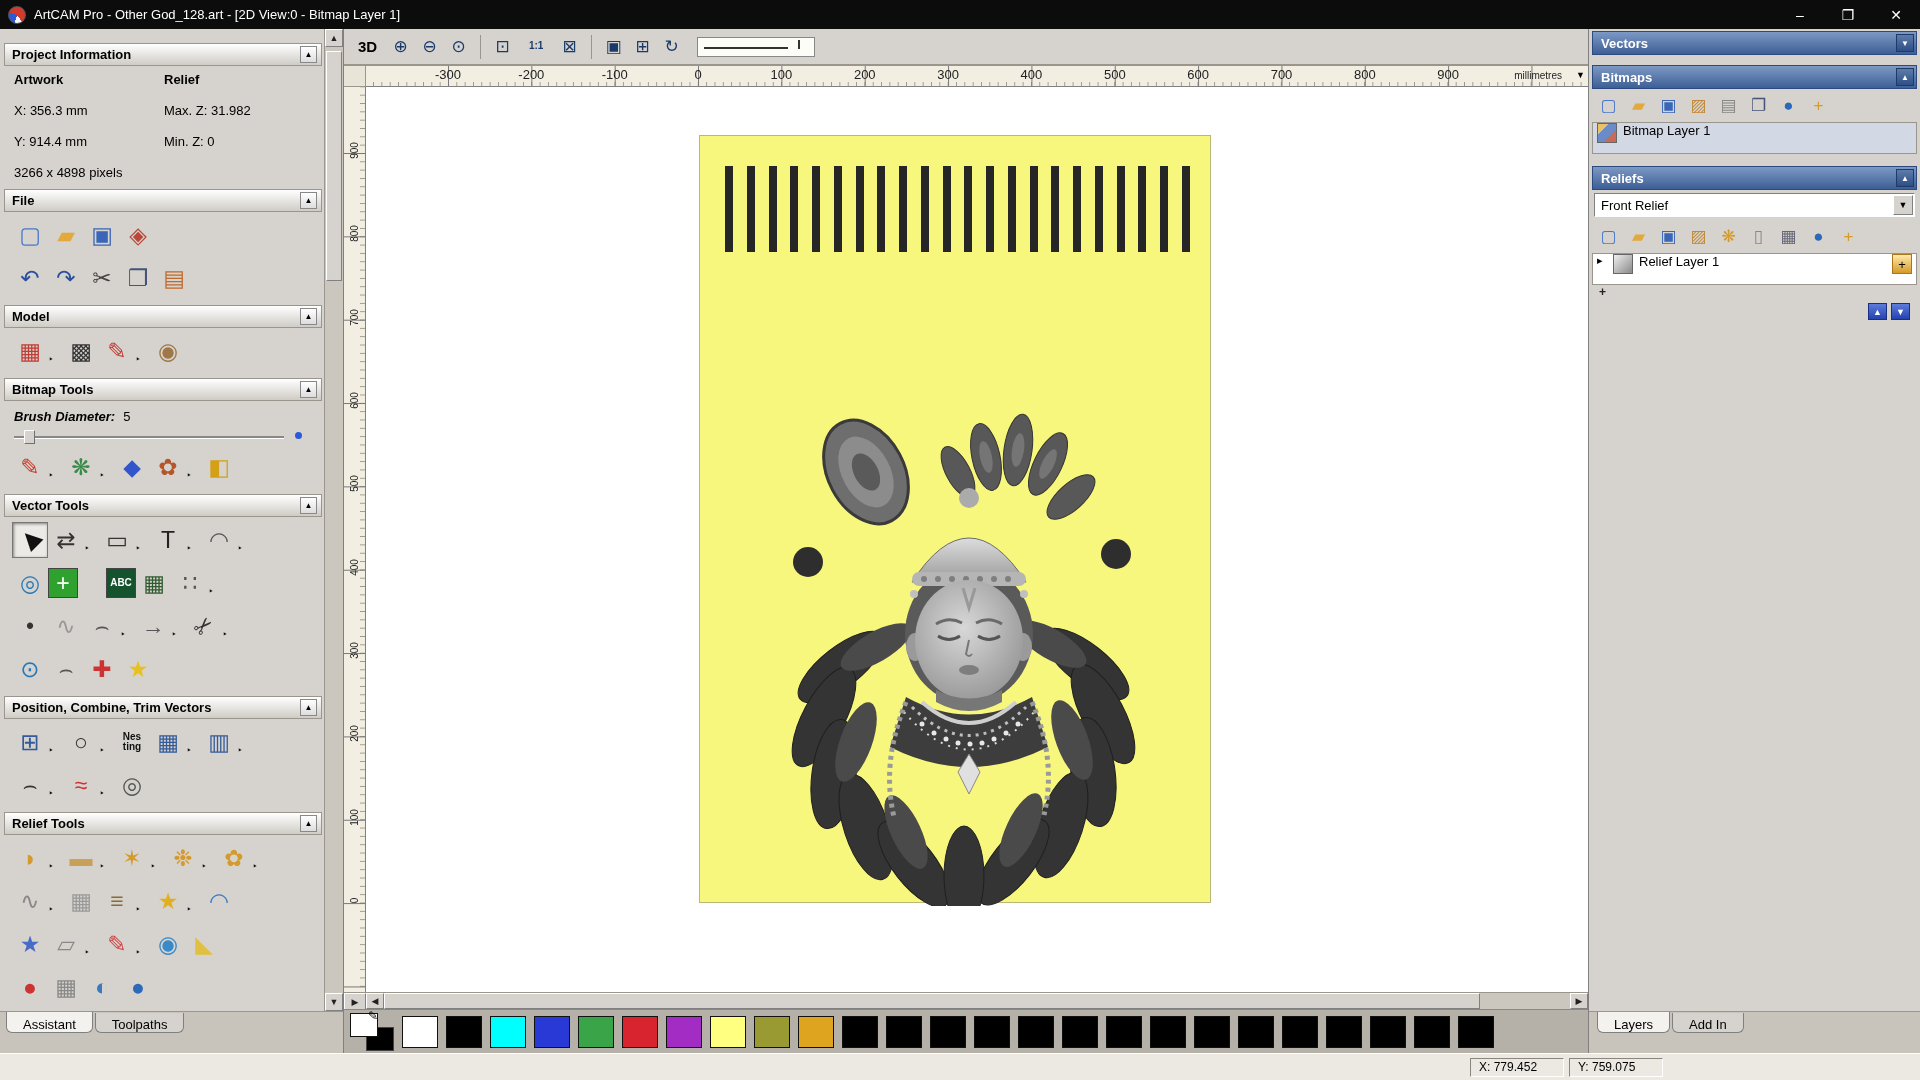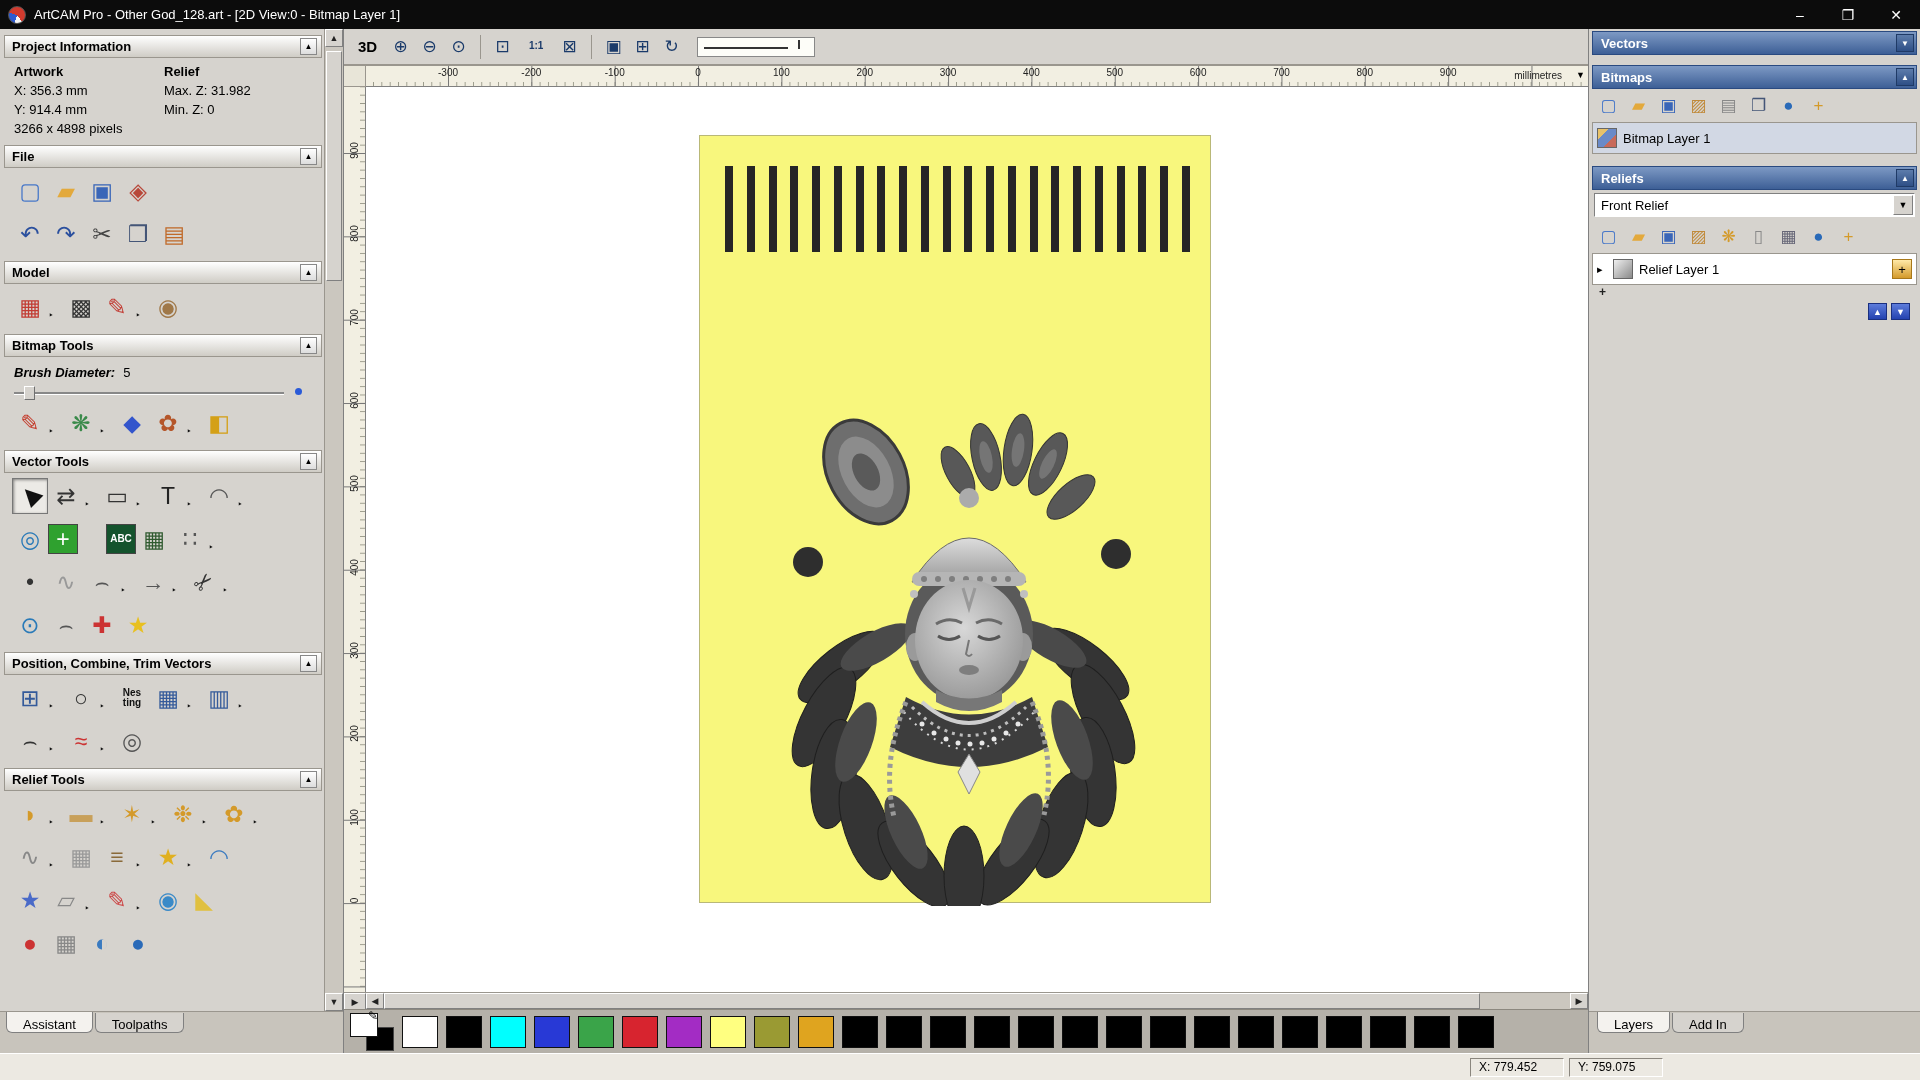--- a/index.html
+++ b/index.html
@@ -30,21 +30,21 @@
   .lp-scroll { width:19px; background:#cbc7bf; border-left:1px solid #9a968e; display:flex; flex-direction:column; align-items:stretch; }
   .scroll-btn { height:18px; font-size:9px; display:flex; align-items:center; justify-content:center;
                 background:#d6d3ce; border:1px solid; border-color:#fff #808080 #808080 #fff; color:#222; cursor:default; }
   .scroll-channel { flex:1; position:relative; }
   .scroll-thumb { position:absolute; left:1px; right:1px; top:4px; height:230px;
                   background:#d6d3ce; border:1px solid; border-color:#fff #808080 #808080 #fff; }
   .sec-header { height:23px; margin-top:7px; display:flex; align-items:center; padding:0 4px 0 7px;
                 background:linear-gradient(#ffffff,#cfccc5); border:1px solid #9a968e; font-weight:bold; font-size:13px; }
   .collapse-btn { margin-left:auto; width:17px; height:17px; font-size:8px; display:flex; align-items:center; justify-content:center;
                   background:linear-gradient(#fff,#ddd); border:1px solid #888; cursor:default; }
-  .info-grid { display:grid; grid-template-columns:150px 1fr; padding:6px 4px 2px 10px; row-gap:4px; font-size:13px; }
+  .info-grid { display:grid; grid-template-columns:150px 1fr; padding:6px 4px 2px 10px; row-gap:16px; font-size:13px; }
   .info-grid .hd { font-weight:bold; }
   .tool-row { display:flex; align-items:center; margin:3px 2px 3px 8px; min-height:40px; }
   .tool-btn { width:36px; height:36px; display:flex; align-items:center; justify-content:center; font-size:23px; cursor:default; border:1px solid transparent; }
   .tool-btn.pressed { background:#eceae6; border:1px solid #777; box-shadow:inset 1px 1px 3px rgba(0,0,0,.45); }
   .tool-btn.sm { width:27px; height:27px; font-size:17px; }
   .tool-btn.txt .glyph { font-size:10px; font-weight:bold; white-space:pre-line; line-height:1.05; text-align:center; }
   .tool-btn .glyph { line-height:1; display:inline-block; }
   .tool-btn.boxed { border:1px solid #444; width:30px; height:30px; }
   .drop-arrow { font-size:11px; color:#111; width:10px; margin:14px 4px 0 1px; cursor:default; }
   .vsep { width:1px; height:24px; background:#9a968e; margin:0 6px; }
@@ -63,21 +63,21 @@
   .canvas-toolbar { height:36px; display:flex; align-items:center; gap:2px; padding:0 6px; border-bottom:1px solid #9a968e; }
   .view-3d { font-weight:bold; font-size:15px; padding:4px 7px; border:1px solid transparent; cursor:default; }
   .line-style { width:118px; height:20px; margin-left:10px; background:#fdfdf8; border:1px solid #888; position:relative; cursor:default; }
   .line-style .ln { position:absolute; left:6px; right:26px; top:9px; height:2px; background:#333; }
   .line-style .jog { position:absolute; right:14px; top:2px; width:2px; height:9px; background:#333; }
   .ruler-row { height:22px; display:flex; flex:0 0 auto; }
   .ruler-corner { width:22px; background:#e8e5d8; border:1px solid #9a968e; border-left:none; }
   .ruler-h { flex:1; position:relative; background:#f2efe2; border-bottom:1px solid #808080; border-top:1px solid #9a968e; overflow:hidden;
              background-image:linear-gradient(to right,#777 1px,transparent 1px),linear-gradient(to right,#9a9a8a 1px,transparent 1px);
              background-size:83.35px 100%,8.335px 6px; background-position:82px 0,82px 16px; background-repeat:repeat-x; }
-  .hr-label { position:absolute; top:1px; font-size:10px; transform:translateX(-50%); color:#222; }
+  .hr-label { position:absolute; top:1px; font-size:13px; transform:translateX(-50%); color:#222; }
   .ruler-unit { position:absolute; right:26px; top:4px; font-size:10px; color:#222; }
   .ruler-opt { position:absolute; right:3px; top:4px; font-size:9px; cursor:default; }
   .canvas-row { flex:1; display:flex; min-height:0; }
   .ruler-v { width:22px; position:relative; background:#f2efe2; border-right:1px solid #808080; overflow:hidden;
              background-image:linear-gradient(to bottom,#777 1px,transparent 1px),linear-gradient(to bottom,#9a9a8a 1px,transparent 1px);
              background-size:100% 83.35px,6px 8.335px; background-position:0 66px,16px 66px; background-repeat:repeat-y; }
   .vr-label { position:absolute; left:1px; width:18px; font-size:10px; color:#222; transform:rotate(-90deg); transform-origin:center; text-align:center; }
   .viewport { flex:1; position:relative; background:#ffffff; overflow:hidden; cursor:crosshair; }
   .artwork-sheet { position:absolute; left:333px; top:48px; width:512px; height:768px; border:1px solid #b9b878; }
   .barcode { position:absolute; left:25px; top:30px; width:465px; height:86px; display:flex; justify-content:space-between; }
@@ -96,21 +96,21 @@
   .swatch-pair .pen { position:absolute; left:18px; top:-4px; font-size:12px; }
 
   
   .right-panel { width:332px; flex:0 0 auto; background:#d6d3ce; border-left:1px solid #808080; display:flex; flex-direction:column; }
   .rp-header { height:24px; margin:2px 3px 0; display:flex; align-items:center; padding:0 2px 0 8px; color:#fff; font-weight:bold;
                background:linear-gradient(#7d99c4,#3d5f96); border:1px solid #2a4a80; }
   .rp-arrow { margin-left:auto; width:18px; height:18px; font-size:8px; display:flex; align-items:center; justify-content:center;
               color:#fff; background:linear-gradient(#5d7cab,#2e4f86); border:1px solid #1f3a66; cursor:default; }
   .rp-toolbar { display:flex; align-items:center; gap:3px; padding:3px 6px; }
   .layer-list { background:#fff; border:1px solid #9a968e; margin:0 3px; }
-  .layer-row { display:flex; align-items:center; gap:6px; height:30px; padding:0 4px; cursor:default; }
+  .layer-row { display:flex; gap:6px; height:30px; padding:0 4px; cursor:default; }
   .layer-row.selected { background:#d2d8e4; }
   .layer-thumb { width:20px; height:20px; border:1px solid #666; }
   .layer-thumb.bitmap { background:linear-gradient(135deg,#e8c26a 0 30%,#6a8ac8 30% 65%,#c86a5a 65%); }
   .layer-thumb.relief { background:linear-gradient(135deg,#efefef,#8a8a8a); }
   .expand-arrow { font-size:11px; width:10px; cursor:default; }
   .layer-opt-btn { margin-left:auto; width:20px; height:20px; font-size:13px; display:flex; align-items:center; justify-content:center;
                    background:linear-gradient(#ffe9a8,#d49a2a); border:1px solid #a8781a; cursor:default; }
   .plus-mark { font-size:12px; font-weight:bold; padding:0 0 0 10px; color:#222; }
   .updown-row { display:flex; justify-content:flex-end; gap:4px; padding:4px 10px 0 0; }
   .ud-btn { width:19px; height:17px; font-size:9px; color:#fff; background:linear-gradient(#5d7cdb,#2442b0); border:1px solid #1a2f80;
@@ -144,21 +144,21 @@
   </div>
 
 
   <div class="main">
 
     <div class="left-panel">
       <div class="lp-body">
         <div class="lp-content">
 
           <div>
-            <div class="sec-header" style="margin-top:4px;">
+            <div class="sec-header" style="margin-top:12px;">
               <span>Project Information</span>
               <span class="collapse-btn">▲</span>
             </div>
             <div class="info-grid">
               <span class="hd">Artwork</span>
               <span class="hd">Relief</span>
               <span>X: 356.3 mm</span>
               <span>Max. Z: 31.982</span>
               <span>Y: 914.4 mm</span>
               <span>Min. Z: 0</span>

